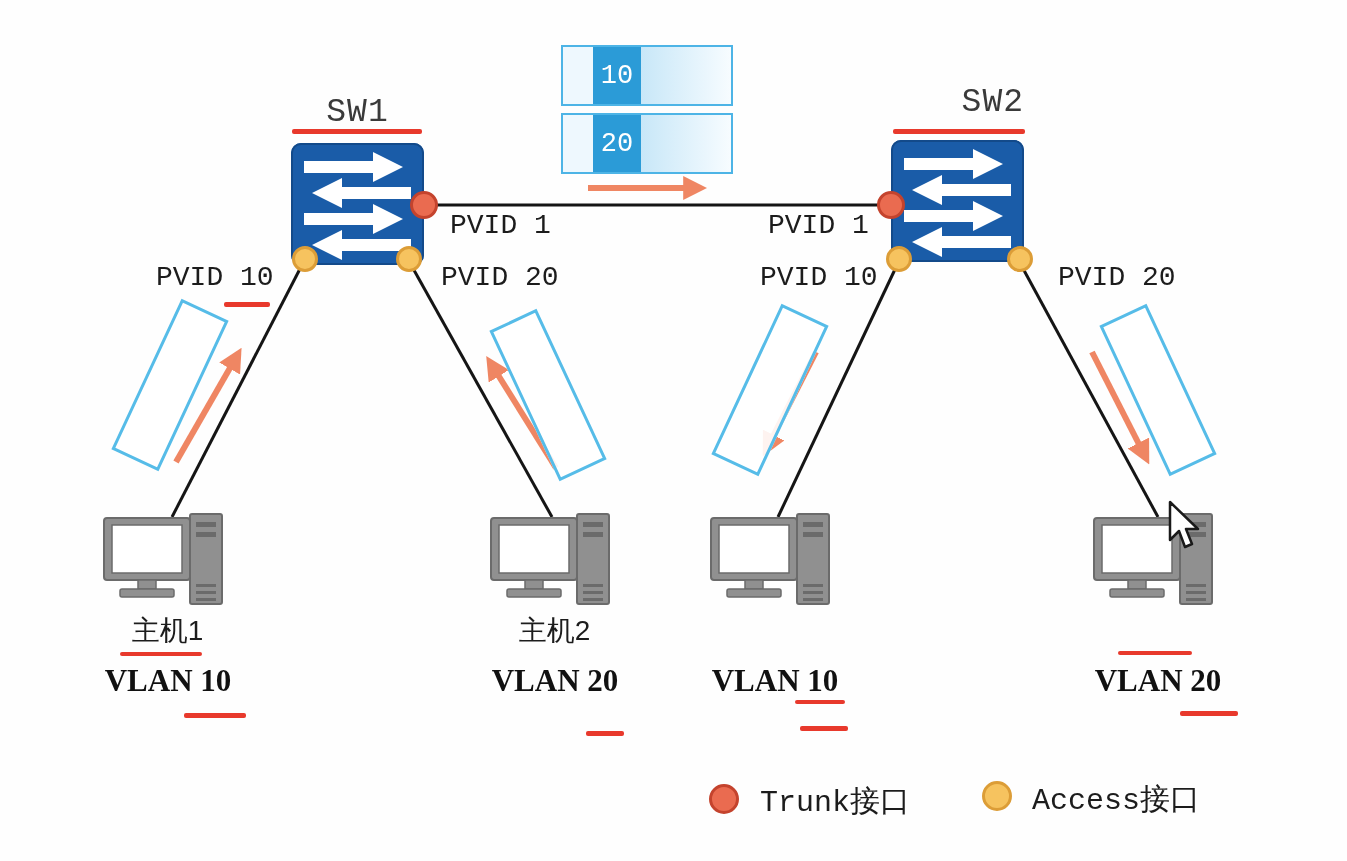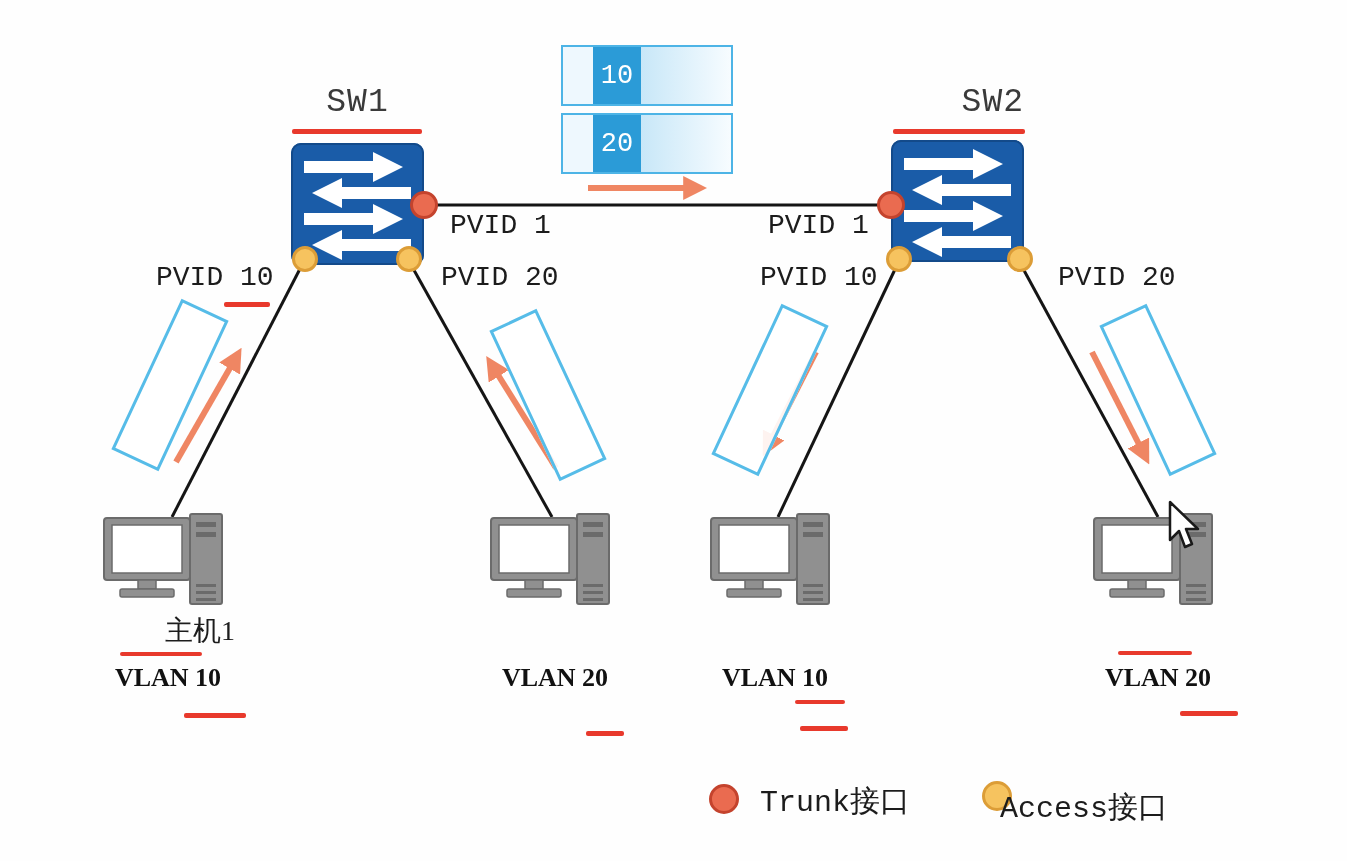--- a/index.html
+++ b/index.html
@@ -26,28 +26,28 @@
   .port{position:absolute;border-radius:50%;box-sizing:border-box;z-index:6;}
   .port.trunk{width:28px;height:28px;background:#ea6b50;border:3px solid #c4432d;}
   .port.access{width:26px;height:26px;background:#f6c35f;border:3px solid #dc9d37;}
   
   .pvid{
     position:absolute;
     font-family:"Liberation Mono","DejaVu Sans Mono",monospace;
     font-size:28px;color:#1c1c1c;z-index:5;white-space:nowrap;
   }
   .host-name{
-    position:absolute;width:135px;text-align:right;
-    font-family:Liberation Serif, serif;
+    position:absolute;width:135px;text-align:center;
+    font-family:Liberation Sans, sans-serif;
     font-size:28px;color:#1c1c1c;z-index:5;
   }
   .vlan-label{
     position:absolute;width:160px;text-align:center;
     font-family:"Liberation Serif","DejaVu Serif",serif;
-    font-weight:bold;font-size:26px;color:#111;z-index:5;
+    font-weight:bold;font-size:31px;color:#111;z-index:5;
   }
   
   .tagged-frame{
     position:absolute;width:168px;height:57px;
     border:2px solid #4db4e6;display:flex;z-index:5;background:#fff;
   }
   .tf-spacer{width:30px;background:#eef8fe;}
   .tf-tag{
     width:48px;background:#2b9bd7;color:#fff;
     font-family:"Liberation Mono","DejaVu Sans Mono",monospace;
@@ -106,21 +106,21 @@
     <div class="tf-spacer"></div>
     <div class="tf-tag">10</div>
     <div class="tf-body"></div>
   </div>
   <div class="tagged-frame" style="left:561px;top:113px;">
     <div class="tf-spacer"></div>
     <div class="tf-tag">20</div>
     <div class="tf-body"></div>
   </div>
 
-  <div class="sw-label" style="left:291px;top:84px;">SW1</div>
+  <div class="sw-label" style="left:291px;top:94px;">SW1</div>
   <div class="red-mark" style="left:292px;top:129px;width:130px;height:5px;"></div>
   <div class="sw-box" style="left:291px;top:143px;">
     <svg width="133" height="122" viewBox="0 0 133 122">
       <polygon points="13,18 82,18 82,9 112,24 82,39 82,30 13,30" fill="#fff"></polygon>
       <polygon points="120,44 51,44 51,35 21,50 51,65 51,56 120,56" fill="#fff"></polygon>
       <polygon points="13,70 82,70 82,61 112,76 82,91 82,82 13,82" fill="#fff"></polygon>
       <polygon points="120,96 51,96 51,87 21,102 51,117 51,108 120,108" fill="#fff"></polygon>
     </svg>
   </div>
   <div class="port trunk" style="left:410px;top:191px;"></div>
@@ -179,20 +179,21 @@
       <rect x="96" y="20" width="20" height="5" fill="#6b6b6b"></rect>
       <rect x="96" y="72" width="20" height="3" fill="#6b6b6b"></rect>
       <rect x="96" y="79" width="20" height="3" fill="#6b6b6b"></rect>
       <rect x="96" y="86" width="20" height="3" fill="#6b6b6b"></rect>
       <rect x="4" y="6" width="86" height="62" rx="3" fill="#909090" stroke="#6b6b6b" stroke-width="2"></rect>
       <rect x="12" y="13" width="70" height="48" fill="#ffffff" stroke="#6b6b6b" stroke-width="1.5"></rect>
       <rect x="38" y="68" width="18" height="9" fill="#909090" stroke="#6b6b6b" stroke-width="1.5"></rect>
       <rect x="20" y="77" width="54" height="8" rx="2" fill="#909090" stroke="#6b6b6b" stroke-width="1.5"></rect>
     </svg>
   </div>
+  <div class="host-name" style="left:487px;top:612px;">主机2</div>
   <div class="vlan-label" style="left:475px;top:663px;">VLAN 20</div>
   <div class="red-mark" style="left:586px;top:731px;width:38px;height:5px;"></div>
 
   <div class="host-icon" style="left:707px;top:512px;">
     <svg width="135" height="100" viewBox="0 0 135 100">
       <rect x="90" y="2" width="32" height="90" rx="2" fill="#909090" stroke="#6b6b6b" stroke-width="2"></rect>
       <rect x="96" y="10" width="20" height="5" fill="#6b6b6b"></rect>
       <rect x="96" y="20" width="20" height="5" fill="#6b6b6b"></rect>
       <rect x="96" y="72" width="20" height="3" fill="#6b6b6b"></rect>
       <rect x="96" y="79" width="20" height="3" fill="#6b6b6b"></rect>
@@ -221,19 +222,19 @@
       <rect x="20" y="77" width="54" height="8" rx="2" fill="#909090" stroke="#6b6b6b" stroke-width="1.5"></rect>
     </svg>
   </div>
   <div class="red-mark" style="left:1118px;top:651px;width:74px;height:4px;"></div>
   <div class="vlan-label" style="left:1078px;top:663px;">VLAN 20</div>
   <div class="red-mark" style="left:1180px;top:711px;width:58px;height:5px;"></div>
 
   <div class="legend-dot trunk" style="left:709px;top:784px;"></div>
   <div class="legend-label" style="left:760px;top:781px;font-family:Liberation Mono, monospace;">Trunk接口</div>
   <div class="legend-dot access" style="left:982px;top:781px;"></div>
-  <div class="legend-label" style="left:1000px;top:779px;margin-top:8px;">Access接口</div>
+  <div class="legend-label" style="left:1032px;top:779px;">Access接口</div>
 
   <svg id="cursor" style="left:1166px;top:500px;" width="40" height="52" viewBox="0 0 40 52">
     <path d="M4 2 L4 40 L13 31 L19 47 L26 44 L20 29 L32 29 Z" fill="#ffffff" stroke="#1a1a1a" stroke-width="2.5" stroke-linejoin="round"></path>
   </svg>
 
 </div>
 
 </body></html>

